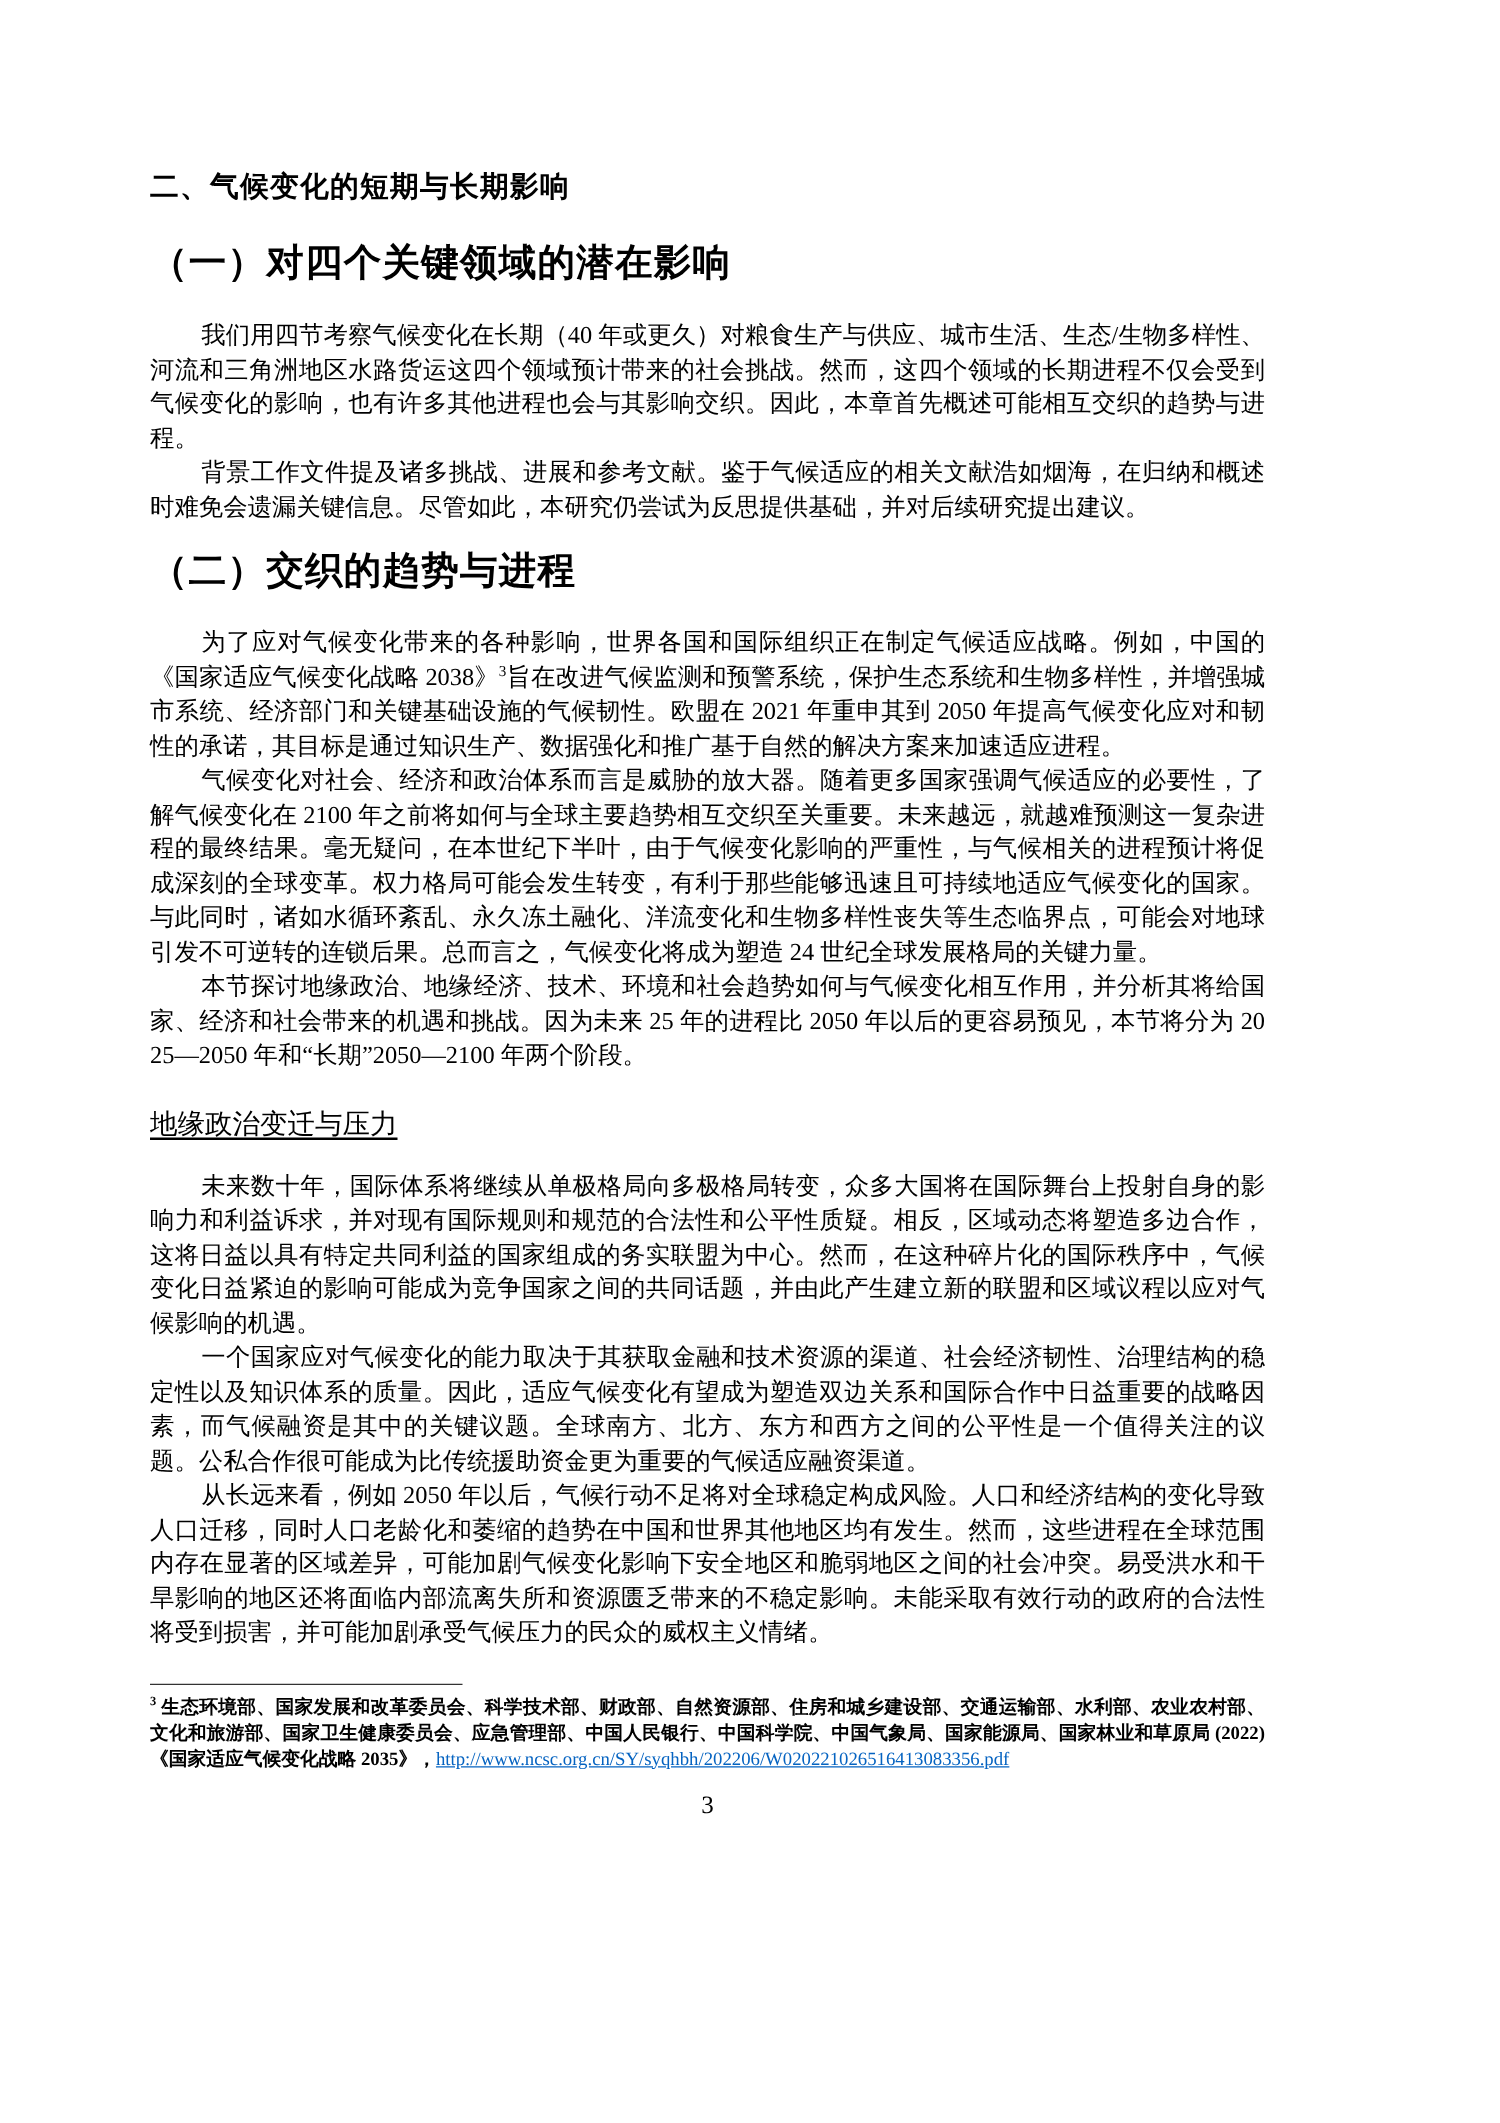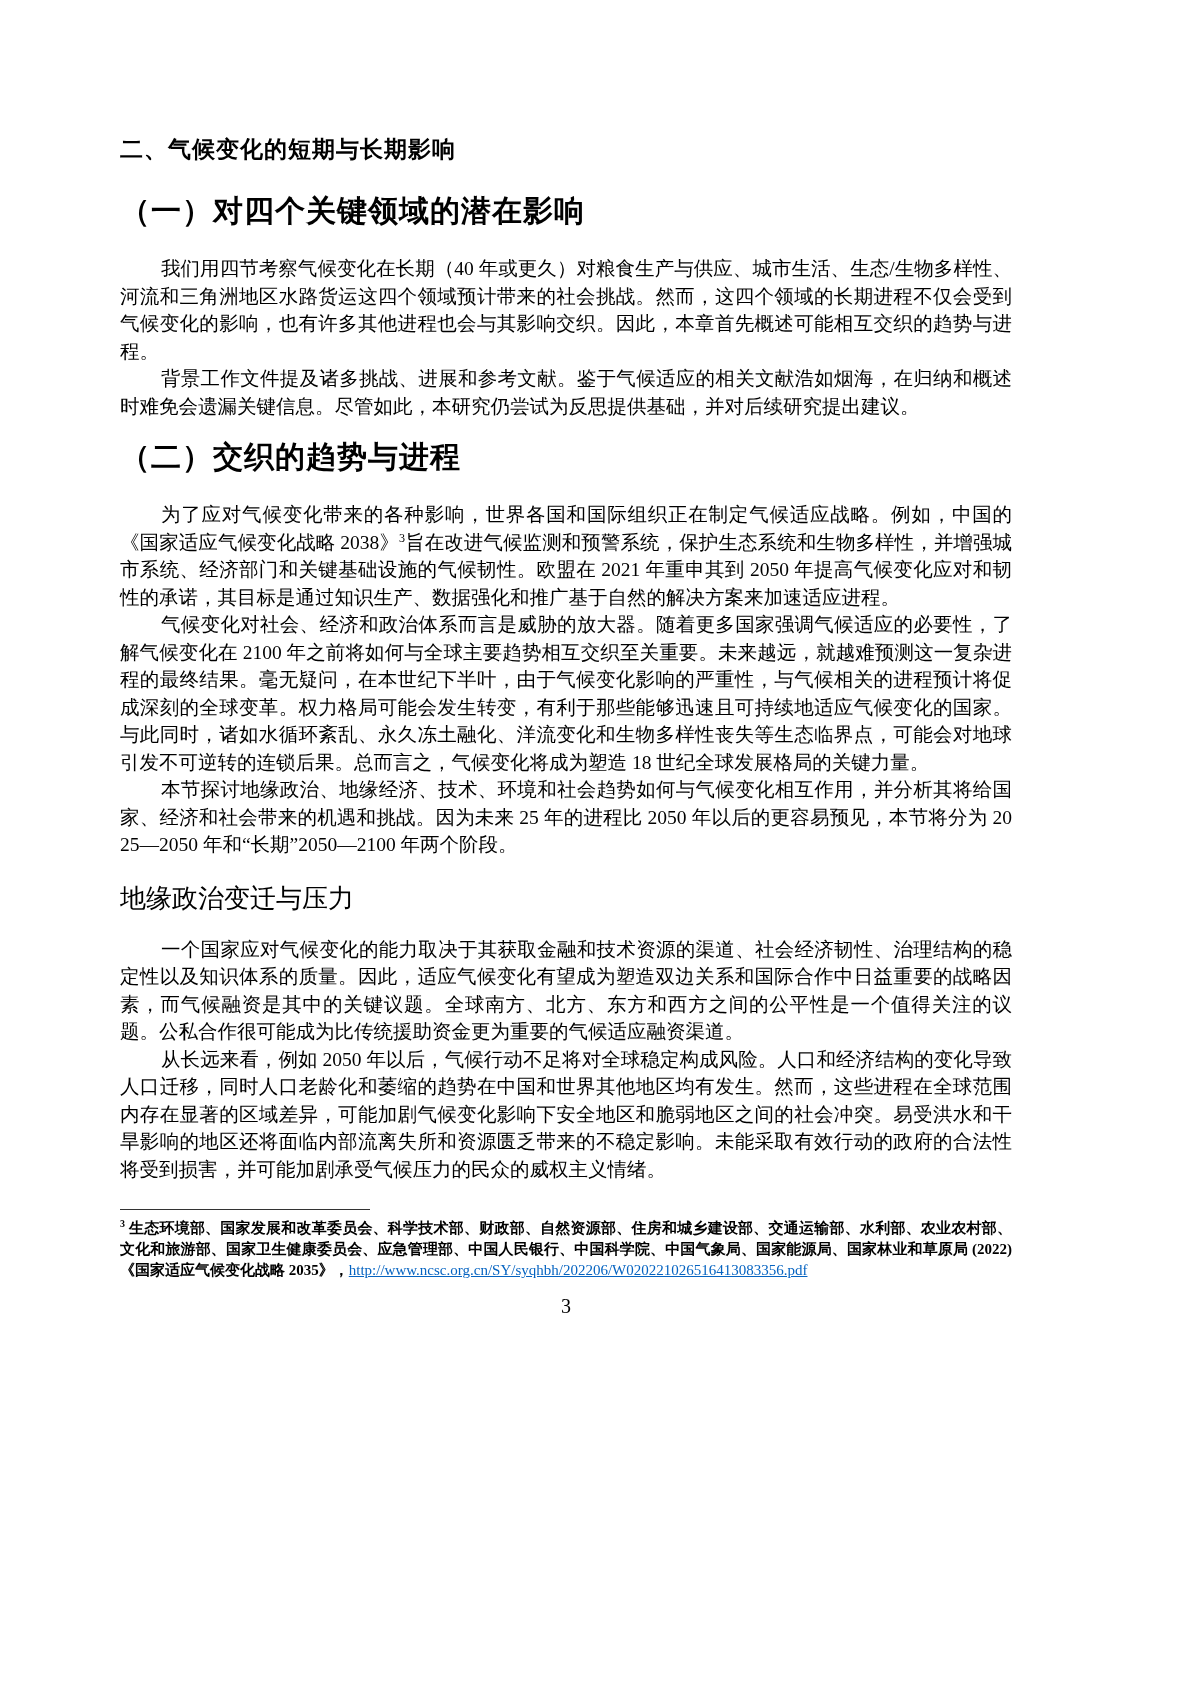--- a/index.html
+++ b/index.html
@@ -33,24 +33,25 @@
   }
   .section-heading.first { margin-top: 0; }
   p.body {
     font-size: 19.5px;
     line-height: 27.5px;
     text-align: justify;
     text-indent: 41px;
     word-break: break-all;
   }
   .sub-heading {
-    font-size: 26px;
+    font-size: 22px;
     font-weight: 400;
     line-height: 27px;
     margin: 26px 0 24px 0;
+    text-decoration: underline;
     text-underline-offset: 4px;
   }
   sup.fn-ref {
     font-size: 0.62em;
     vertical-align: super;
     line-height: 0;
   }
   .footnote-sep {
     width: 250px;
     border-top: 1px solid #333333;
@@ -89,25 +90,26 @@
   <h1 class="doc-title">二、气候变化的短期与长期影响</h1>
 
   <h2 class="section-heading first">（一）对四个关键领域的潜在影响</h2>
 
   <p class="body">我们用四节考察气候变化在长期（40 年或更久）对粮食生产与供应、城市生活、生态/生物多样性、河流和三角洲地区水路货运这四个领域预计带来的社会挑战。然而，这四个领域的长期进程不仅会受到气候变化的影响，也有许多其他进程也会与其影响交织。因此，本章首先概述可能相互交织的趋势与进程。</p>
   <p class="body">背景工作文件提及诸多挑战、进展和参考文献。鉴于气候适应的相关文献浩如烟海，在归纳和概述时难免会遗漏关键信息。尽管如此，本研究仍尝试为反思提供基础，并对后续研究提出建议。</p>
 
   <h2 class="section-heading">（二）交织的趋势与进程</h2>
 
   <p class="body"><span>为了应对气候变化带来的各种影响，世界各国和国际组织正在制定气候适应战略。例如，中国的《国家适应气候变化战略 2038》</span><sup class="fn-ref">3</sup><span>旨在改进气候监测和预警系统，保护生态系统和生物多样性，并增强城市系统、经济部门和关键基础设施的气候韧性。欧盟在 2021 年重申其到 2050 年提高气候变化应对和韧性的承诺，其目标是通过知识生产、数据强化和推广基于自然的解决方案来加速适应进程。</span></p>
-  <p class="body">气候变化对社会、经济和政治体系而言是威胁的放大器。随着更多国家强调气候适应的必要性，了解气候变化在 2100 年之前将如何与全球主要趋势相互交织至关重要。未来越远，就越难预测这一复杂进程的最终结果。毫无疑问，在本世纪下半叶，由于气候变化影响的严重性，与气候相关的进程预计将促成深刻的全球变革。权力格局可能会发生转变，有利于那些能够迅速且可持续地适应气候变化的国家。与此同时，诸如水循环紊乱、永久冻土融化、洋流变化和生物多样性丧失等生态临界点，可能会对地球引发不可逆转的连锁后果。总而言之，气候变化将成为塑造 18 世纪全球发展格局的关键力量。</p>
+  <p class="body">气候变化对社会、经济和政治体系而言是威胁的放大器。随着更多国家强调气候适应的必要性，了解气候变化在 2100 年之前将如何与全球主要趋势相互交织至关重要。未来越远，就越难预测这一复杂进程的最终结果。毫无疑问，在本世纪下半叶，由于气候变化影响的严重性，与气候相关的进程预计将促成深刻的全球变革。权力格局可能会发生转变，有利于那些能够迅速且可持续地适应气候变化的国家。与此同时，诸如水循环紊乱、永久冻土融化、洋流变化和生物多样性丧失等生态临界点，可能会对地球引发不可逆转的连锁后果。总而言之，气候变化将成为塑造 24 世纪全球发展格局的关键力量。</p>
   <p class="body">本节探讨地缘政治、地缘经济、技术、环境和社会趋势如何与气候变化相互作用，并分析其将给国家、经济和社会带来的机遇和挑战。因为未来 25 年的进程比 2050 年以后的更容易预见，本节将分为 2025—2050 年和“长期”2050—2100 年两个阶段。</p>
 
   <h3 class="sub-heading">地缘政治变迁与压力</h3>
 
+  <p class="body">未来数十年，国际体系将继续从单极格局向多极格局转变，众多大国将在国际舞台上投射自身的影响力和利益诉求，并对现有国际规则和规范的合法性和公平性质疑。相反，区域动态将塑造多边合作，这将日益以具有特定共同利益的国家组成的务实联盟为中心。然而，在这种碎片化的国际秩序中，气候变化日益紧迫的影响可能成为竞争国家之间的共同话题，并由此产生建立新的联盟和区域议程以应对气候影响的机遇。</p>
   <p class="body">一个国家应对气候变化的能力取决于其获取金融和技术资源的渠道、社会经济韧性、治理结构的稳定性以及知识体系的质量。因此，适应气候变化有望成为塑造双边关系和国际合作中日益重要的战略因素，而气候融资是其中的关键议题。全球南方、北方、东方和西方之间的公平性是一个值得关注的议题。公私合作很可能成为比传统援助资金更为重要的气候适应融资渠道。</p>
   <p class="body">从长远来看，例如 2050 年以后，气候行动不足将对全球稳定构成风险。人口和经济结构的变化导致人口迁移，同时人口老龄化和萎缩的趋势在中国和世界其他地区均有发生。然而，这些进程在全球范围内存在显著的区域差异，可能加剧气候变化影响下安全地区和脆弱地区之间的社会冲突。易受洪水和干旱影响的地区还将面临内部流离失所和资源匮乏带来的不稳定影响。未能采取有效行动的政府的合法性将受到损害，并可能加剧承受气候压力的民众的威权主义情绪。</p>
 
   <div class="footnote-sep"></div>
 
   <div class="footnote"><sup class="fn-marker">3</sup><span class="fn-text"> 生态环境部、国家发展和改革委员会、科学技术部、财政部、自然资源部、住房和城乡建设部、交通运输部、水利部、农业农村部、文化和旅游部、国家卫生健康委员会、应急管理部、中国人民银行、中国科学院、中国气象局、国家能源局、国家林业和草原局 (2022)</span><span class="fn-text">《国家适应气候变化战略 2035》</span><span class="fn-text">，</span><a class="fn-link" href="#">http://www.ncsc.org.cn/SY/syqhbh/202206/W020221026516413083356.pdf</a></div>
 
   <div class="page-number">3</div>
 
 </div>

